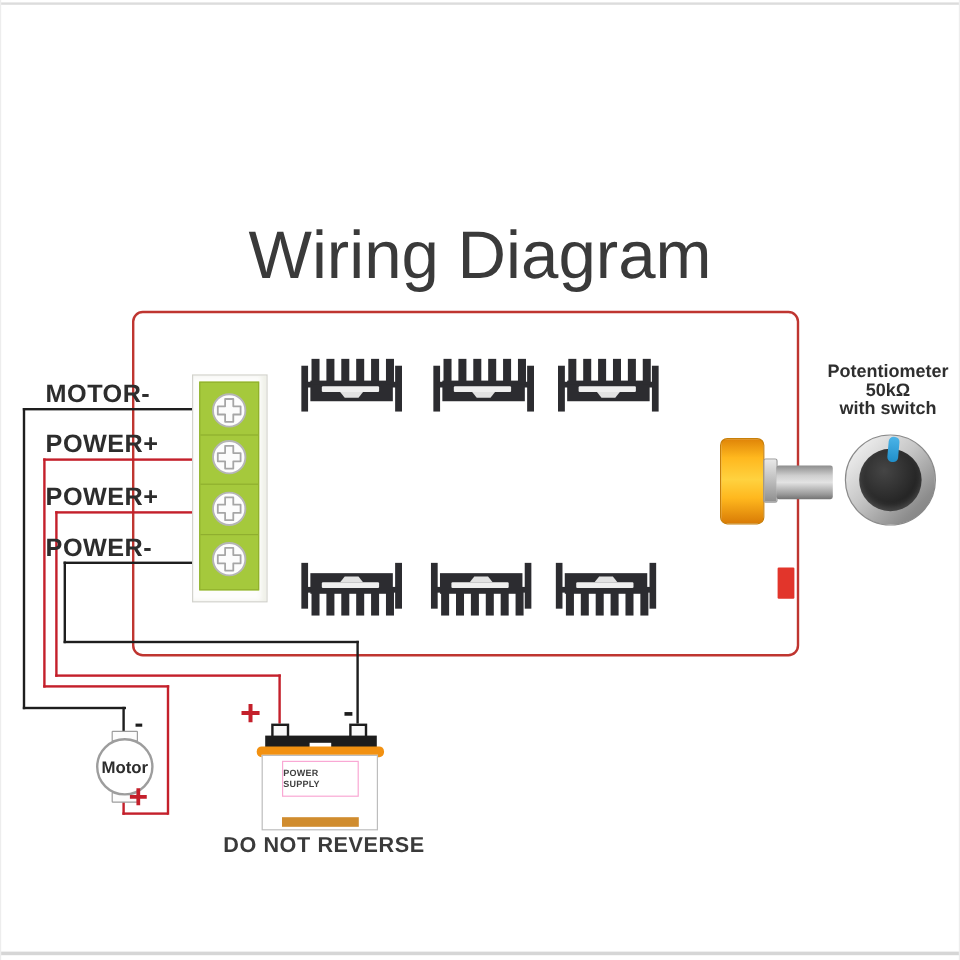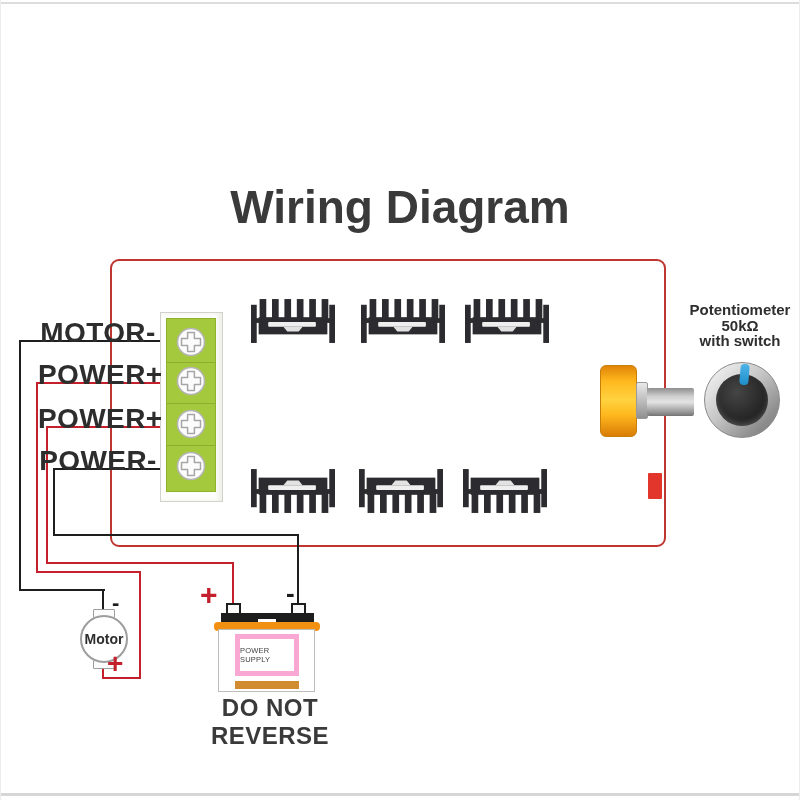--- a/index.html
+++ b/index.html
@@ -8,37 +8,37 @@
     font-family:"Liberation Sans", sans-serif;color:#3b3b3b;
   }
   .abs{position:absolute;}
   
   .frame-top{left:0;top:2px;width:800px;height:2px;background:#dcdcdc;}
   .frame-bottom{left:0;top:793px;width:800px;height:3px;background:#d6d6d6;}
   .frame-left{left:0;top:0;width:1px;height:800px;background:#ededed;}
   .frame-right{right:0;top:0;width:1px;height:800px;background:#ededed;}
   
   .title{left:150px;top:180px;width:500px;text-align:center;
-    font-size:46px;font-weight:700;color:#3a3a3a;letter-spacing:0px;}
+    font-size:56px;font-weight:400;color:#3a3a3a;letter-spacing:0px;}
   
   .pcb{left:110px;top:259px;width:556px;height:288px;border:2.5px solid #bf3530;border-radius:9px;box-sizing:border-box;background:#fff;}
   .heatsink{position:absolute;width:84px;height:46px;}
   .flip{transform:scaleY(-1);}
   
   .wire{position:absolute;}
   .wire.black{background:#1e1e1e;}
   .wire.red{background:#c4202b;}
   .h2{height:2.4px;}
   .w2{width:2.4px;}
   
   .tstrip{left:160px;top:312px;width:63px;height:190px;background:#fdfdfc;border:1.5px solid #d2d2cc;box-sizing:border-box;box-shadow:inset -4px 0 4px rgba(120,130,60,.10);}
   .tgreen{left:166px;top:318px;width:50px;height:174px;background:#a5c93c;border:1px solid #90b12c;box-sizing:border-box;}
   .tcell{position:absolute;left:0;width:48px;border-bottom:1px solid #8fae2f;}
   .screw{position:absolute;width:32px;height:32px;}
-  .tlabel{width:120px;text-align:center;font-size:28px;font-weight:700;color:#2d2d2d;letter-spacing:.4px;}
+  .tlabel{width:120px;text-align:left;font-size:21px;font-weight:700;color:#2d2d2d;letter-spacing:.4px;}
   
   .pot-body{left:600px;top:365px;width:37px;height:72px;border-radius:6px;border:1px solid #c87f08;box-sizing:border-box;
     background:linear-gradient(180deg,#e08508 0%,#ffb81e 22%,#ffd23f 48%,#ffb81e 70%,#d97c06 100%);}
   .pot-collar{left:636px;top:382px;width:12px;height:37px;border:1px solid #9a9a9a;box-sizing:border-box;border-radius:2px;
     background:linear-gradient(180deg,#e8e8e8,#b9b9b9 55%,#8f8f8f);}
   .pot-shaft{left:647px;top:388px;width:47px;height:28px;border-radius:2px;
     background:linear-gradient(180deg,#8e8e8e 0%,#cfcfcf 30%,#e3e3e3 50%,#9a9a9a 85%,#737373 100%);}
   .knob-outer{left:704px;top:362px;width:76px;height:76px;border-radius:50%;border:1px solid #8a8a8a;box-sizing:border-box;
     background:linear-gradient(135deg,#f0f0f0 10%,#c6c6c6 45%,#8d8d8d 80%,#7a7a7a 100%);}
   .knob-inner{left:716px;top:374px;width:52px;height:52px;border-radius:50%;
@@ -54,24 +54,24 @@
   .motor-tab{width:22px;height:9px;background:#fcfcfc;border:1.5px solid #9d9d9d;box-sizing:border-box;border-radius:1px;}
   .motor-circle{left:80px;top:615px;width:48px;height:48px;border-radius:50%;background:#fff;border:2px solid #9d9d9d;box-sizing:border-box;
     display:flex;align-items:center;justify-content:center;font-size:14px;font-weight:700;color:#2d2d2d;}
   .sign{font-weight:700;line-height:1;}
   
   .bat-post{width:15px;height:13px;background:#fafafa;border:2px solid #1d1d1d;box-sizing:border-box;}
   .bat-strip{left:221px;top:613px;width:93px;height:11px;background:#1d1d1d;}
   .bat-strip-notch{left:258px;top:619px;width:18px;height:5px;background:#fff;}
   .bat-band{left:214px;top:622px;width:106px;height:9px;background:#f29111;border-radius:4px;}
   .bat-body{left:218px;top:629px;width:97px;height:63px;background:#fff;border:1.5px solid #bdbdbd;box-sizing:border-box;}
-  .bat-label{left:235px;top:634px;width:64px;height:42px;border:5px solid #f9a8d4;box-sizing:border-box;
-    display:flex;align-items:center;justify-content:center;font-size:7.5px;font-weight:400;color:#3f3f3f;letter-spacing:.2px;}
+  .bat-label{left:235px;top:634px;width:64px;height:30px;border:1px solid #f9a8d4;box-sizing:border-box;
+    display:flex;align-items:center;justify-content:center;font-size:7.5px;font-weight:700;color:#3f3f3f;letter-spacing:.2px;}
   .bat-bar{left:235px;top:681px;width:64px;height:8px;background:#d08c2e;}
-  .warning{left:185px;top:694px;width:170px;text-align:center;font-size:24px;font-weight:700;color:#3a3a3a;letter-spacing:.5px;}
+  .warning{left:185px;top:694px;width:170px;text-align:center;font-size:18px;font-weight:700;color:#3a3a3a;letter-spacing:.5px;}
   svg.defsonly{position:absolute;width:0;height:0;}
 </style>
 </head>
 <body>
 
 <div class="canvas">
 
   <svg class="defsonly" aria-hidden="true">
     <defs>
       <g id="hs" fill="#2c2c30">

